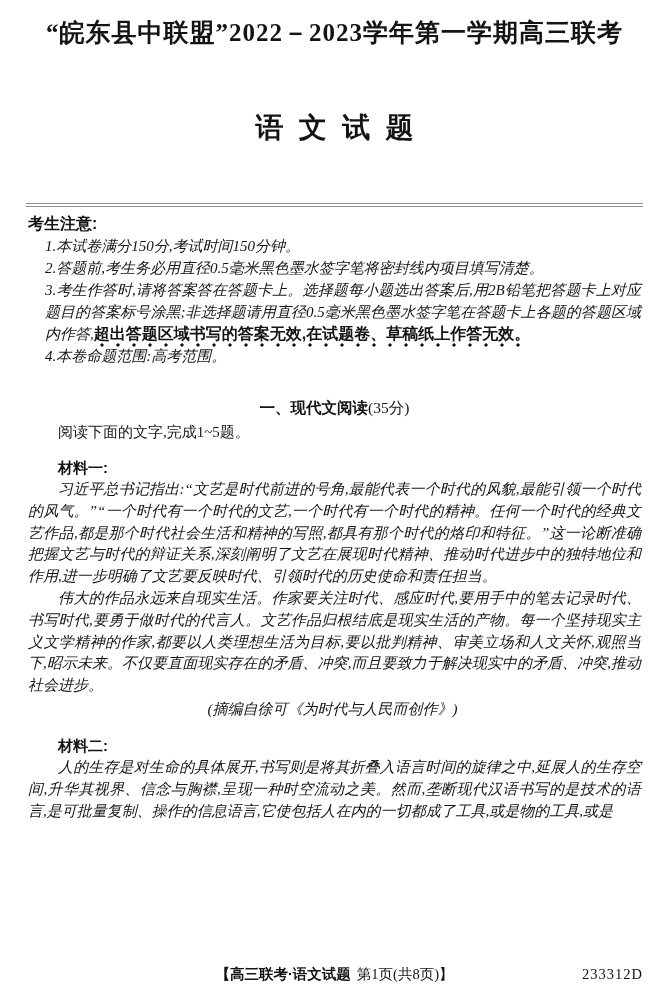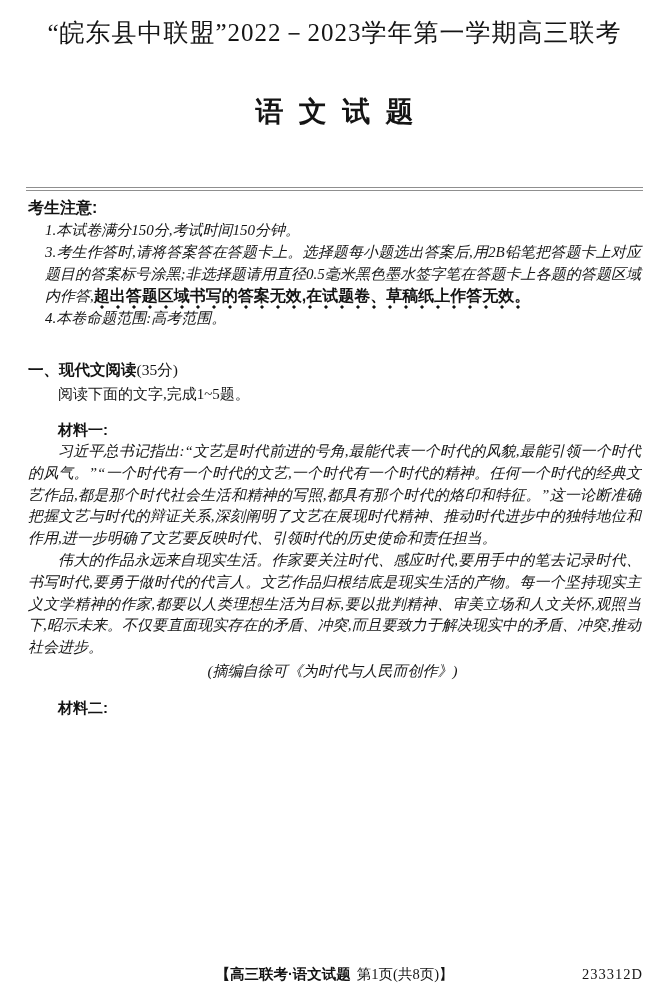--- a/index.html
+++ b/index.html
@@ -3,25 +3,25 @@
 <meta charset="utf-8">
 <style>
   html,body{margin:0;padding:0;background:#e8e8e8;}
   .page{
     position:relative;width:669px;height:999px;margin:0 auto;
     background:#ffffff;color:#141414;overflow:hidden;
     font-family:"Liberation Serif","DejaVu Serif",serif;
   }
   .header{text-align:center;}
   .exam-title{
-    padding-top:16px;font-size:25px;font-weight:400;letter-spacing:1px;
+    padding-top:16px;font-size:25px;font-weight:700;letter-spacing:1px;
     font-family:"Liberation Serif","DejaVu Serif",serif;
   }
   .subject-title{
-    margin-top:44px;font-size:28px;font-weight:700;
+    margin-top:60px;font-size:28px;font-weight:700;
     letter-spacing:0.55em;text-indent:0.55em;
     font-family:"Liberation Sans","DejaVu Sans",sans-serif;
   }
   .divider{
     margin:56px 26px 0 26px;height:2px;
     border-top:1.5px solid #8f8f8f;border-bottom:1.5px solid #8f8f8f;
   }
   .notice{margin:6px 28px 0 28px;font-size:15px;line-height:22px;}
   .notice-title{
     font-weight:700;font-size:16px;
@@ -29,21 +29,21 @@
   }
   .notice-item{padding-left:17px;font-style:italic;text-align:justify;}
   .em-dots{
     font-style:normal;font-weight:700;font-size:16px;
     font-family:"Liberation Sans","DejaVu Sans",sans-serif;
     background-image:radial-gradient(circle at 0.5em 2px,#111 1.4px,rgba(0,0,0,0) 1.8px);
     background-size:1em 5px;background-repeat:repeat-x;background-position:0 100%;
     padding-bottom:6px;
   }
   .main{margin:30px 28px 0 28px;font-size:15px;line-height:22px;}
-  .sec-head{font-size:15.5px;}
+  .sec-head{font-size:15.5px;text-align:center;}
   .sec-head .bold-part{
     font-weight:700;font-family:"Liberation Sans","DejaVu Sans",sans-serif;
   }
   .subsection{margin-top:2px;}
   .instruction{margin-top:2px;padding-left:2em;}
   .mat-label{
     margin-top:14px;padding-left:2em;font-weight:700;
     font-family:"Liberation Sans","DejaVu Sans",sans-serif;
   }
   .kai-para{
@@ -69,36 +69,38 @@
   <div class="header">
     <div class="exam-title">“皖东县中联盟”2022－2023学年第一学期高三联考</div>
     <div class="subject-title">语文试题</div>
   </div>
 
   <div class="divider"></div>
 
   <div class="notice">
     <div class="notice-title">考生注意:</div>
     <div class="notice-item"><span>1.本试卷满分150分,考试时间150分钟。</span></div>
+    <div class="notice-item"><span>2.答题前,考生务必用直径0.5毫米黑色墨水签字笔将密封线内项目填写清楚。</span></div>
     <div class="notice-item"><span>3.考生作答时,请将答案答在答题卡上。选择题每小题选出答案后,用2B铅笔把答题卡上对应题目的答案标号涂黑;非选择题请用直径0.5毫米黑色墨水签字笔在答题卡上各题的答题区域内作答,</span><span class="em-dots">超出答题区域书写的答案无效,在试题卷、草稿纸上作答无效。</span></div>
     <div class="notice-item"><span>4.本卷命题范围:高考范围。</span></div>
   </div>
 
   <div class="main">
     <div class="sec-head">
       <span class="bold-part">一、现代文阅读</span><span>(35分)</span>
     </div>
     <div class="instruction">阅读下面的文字,完成1~5题。</div>
 
     <div class="mat-label">材料一:</div>
     <p class="kai-para">习近平总书记指出:“文艺是时代前进的号角,最能代表一个时代的风貌,最能引领一个时代的风气。”“一个时代有一个时代的文艺,一个时代有一个时代的精神。任何一个时代的经典文艺作品,都是那个时代社会生活和精神的写照,都具有那个时代的烙印和特征。”这一论断准确把握文艺与时代的辩证关系,深刻阐明了文艺在展现时代精神、推动时代进步中的独特地位和作用,进一步明确了文艺要反映时代、引领时代的历史使命和责任担当。</p>
     <p class="kai-para">伟大的作品永远来自现实生活。作家要关注时代、感应时代,要用手中的笔去记录时代、书写时代,要勇于做时代的代言人。文艺作品归根结底是现实生活的产物。每一个坚持现实主义文学精神的作家,都要以人类理想生活为目标,要以批判精神、审美立场和人文关怀,观照当下,昭示未来。不仅要直面现实存在的矛盾、冲突,而且要致力于解决现实中的矛盾、冲突,推动社会进步。</p>
     <div class="attribution">(摘编自徐可《为时代与人民而创作》)</div>
 
     <div class="mat-label">材料二:</div>
+    <p class="kai-para">人的生存是对生命的具体展开,书写则是将其折叠入语言时间的旋律之中,延展人的生存空间,升华其视界、信念与胸襟,呈现一种时空流动之美。然而,垄断现代汉语书写的是技术的语言,是可批量复制、操作的信息语言,它使包括人在内的一切都成了工具,或是物的工具,或是</p>
   </div>
 
   <div class="footer">
     <span class="footer-label-bold">【高三联考·语文试题</span><span class="footer-page">第1页(共8页)】</span>
     <span class="footer-code">233312D</span>
   </div>
 
 </div>
 
 </body></html>

